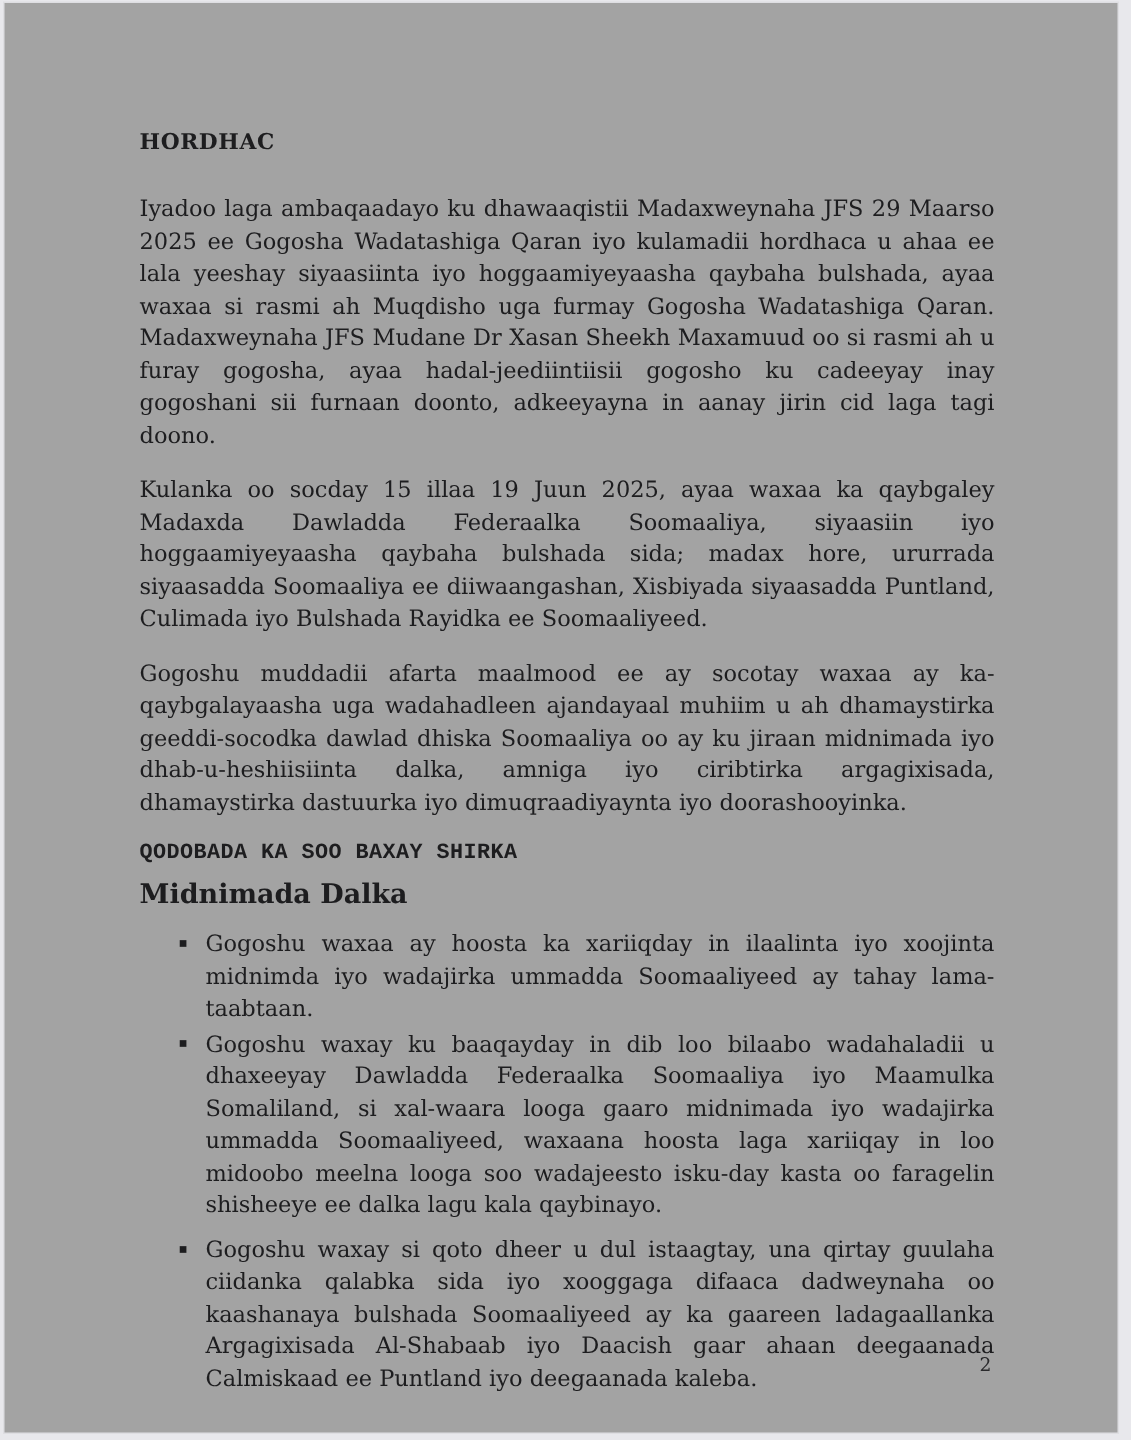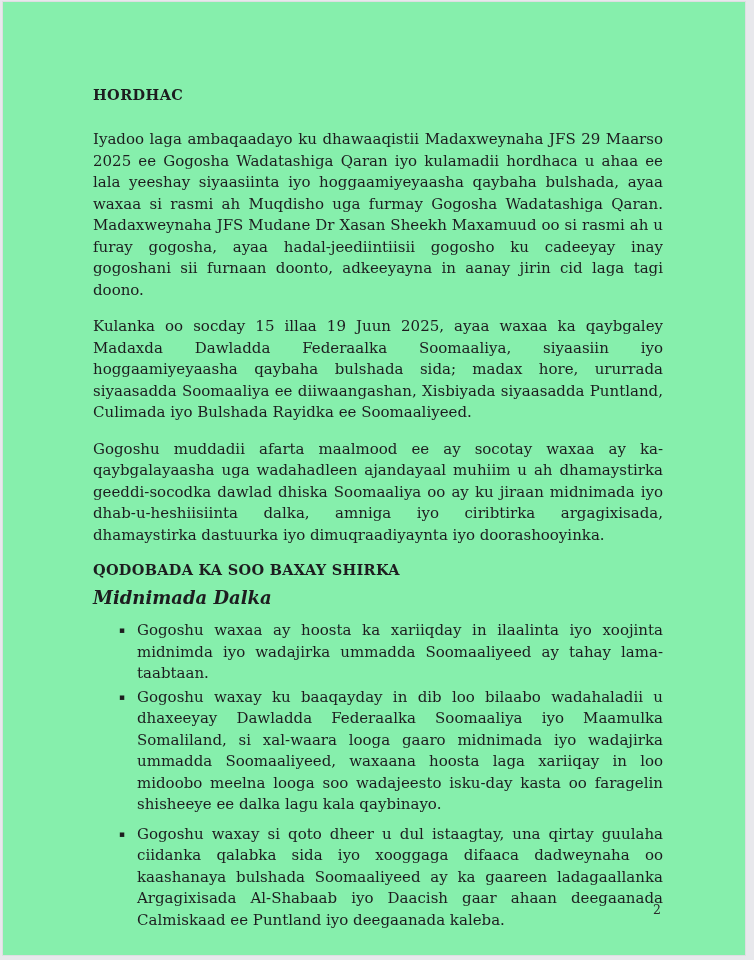--- a/index.html
+++ b/index.html
@@ -9,21 +9,21 @@
     height: 960px;
     background: #e8e8ec;
     font-family: "DejaVu Serif", "Liberation Serif", serif;
   }
   .page {
     position: absolute;
     left: 3px;
     top: 2px;
     right: 9px;
     bottom: 5px;
-    background: #86efac;
+    background: #a3a3a3;
     box-shadow: 0 0 0 1px rgba(0,0,0,0.04);
     overflow: hidden;
   }
   .content {
     padding: 84px 82px 0 90px;
     color: #1d1d1f;
   }
   h1.intro-heading {
     font-size: 14.5px;
     font-weight: bold;
@@ -34,26 +34,26 @@
     font-size: 15px;
     line-height: 21.5px;
     text-align: justify;
     margin: 0 0 15px 0;
   }
   h3.outcomes-heading {
     font-size: 14.5px;
     font-weight: bold;
     letter-spacing: 0.3px;
     margin: 7px 0 9px 0;
+    font-family: Liberation Mono, monospace;
   }
   h2.section-title {
     font-size: 18px;
     font-weight: bold;
     margin: 3px 0 12px 0;
-    font-style: italic;
   }
   section.doc-section + section.doc-section h2.section-title {
     margin-top: 10px;
   }
   ul.bullet-list {
     list-style: none;
     margin: 0 0 8px 0;
     padding: 0;
   }
   ul.bullet-list li {

